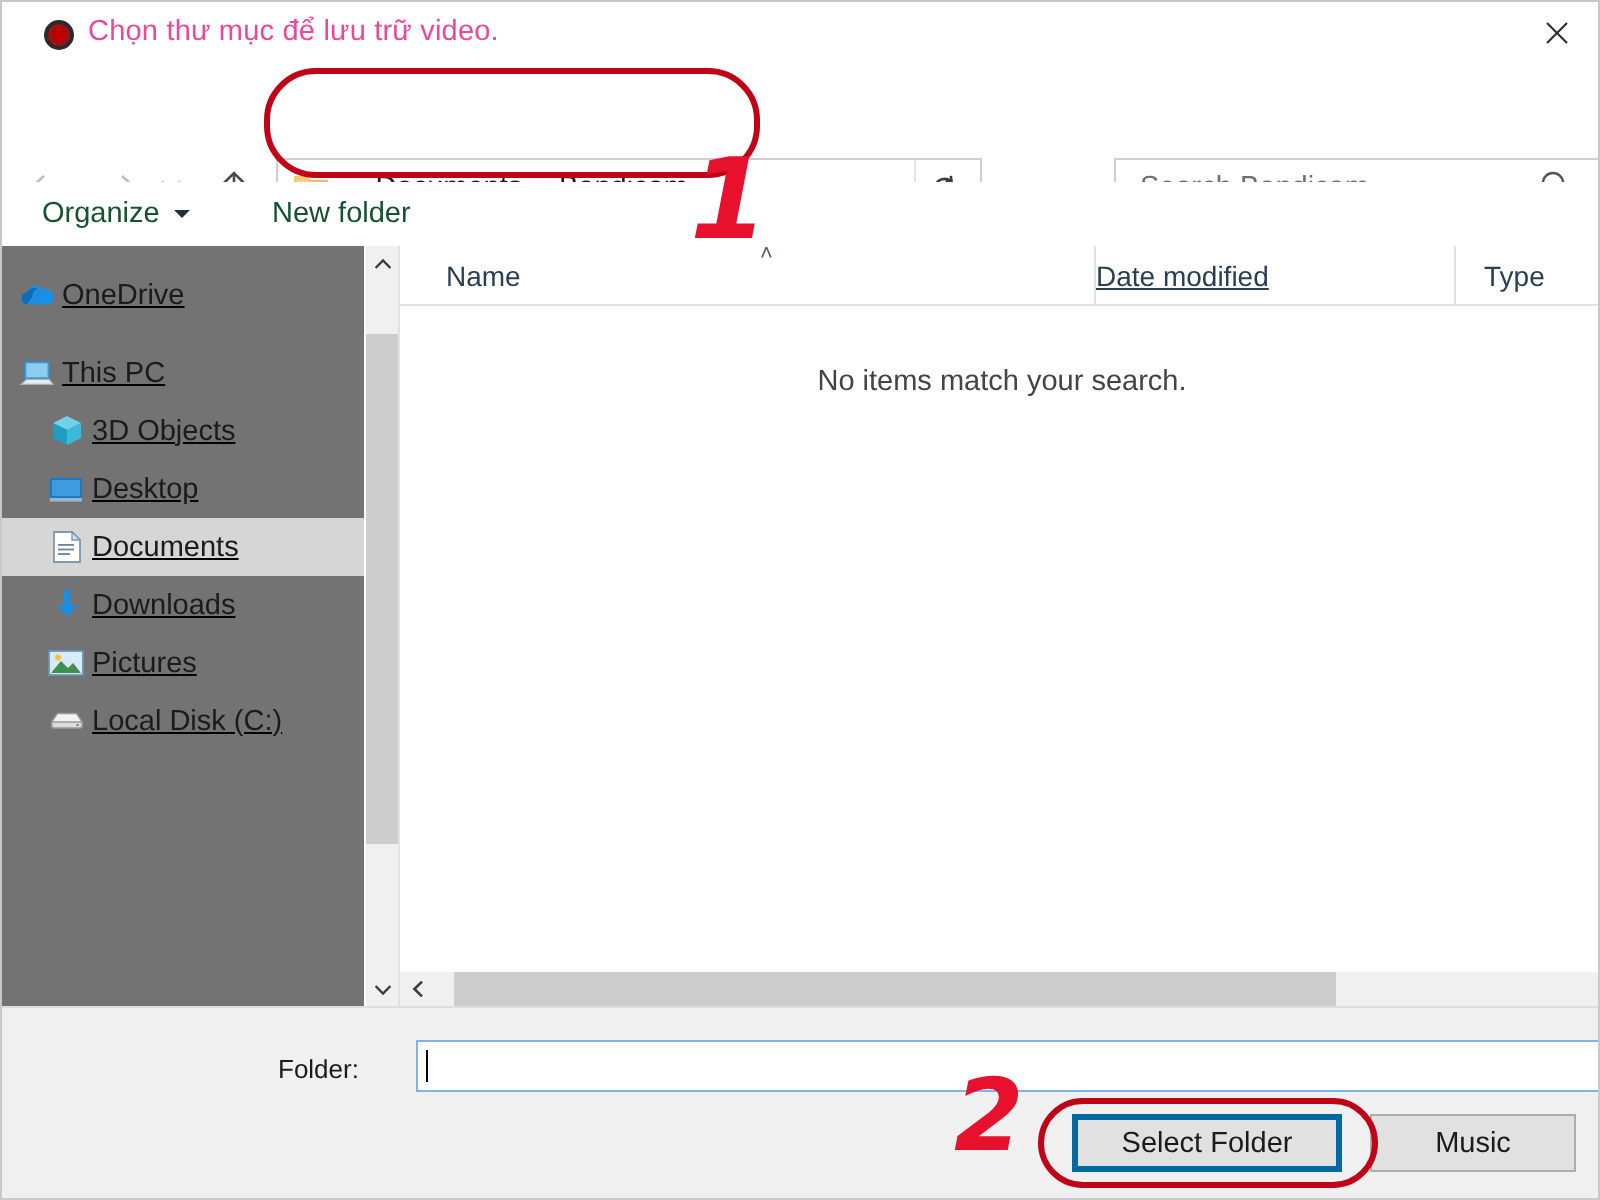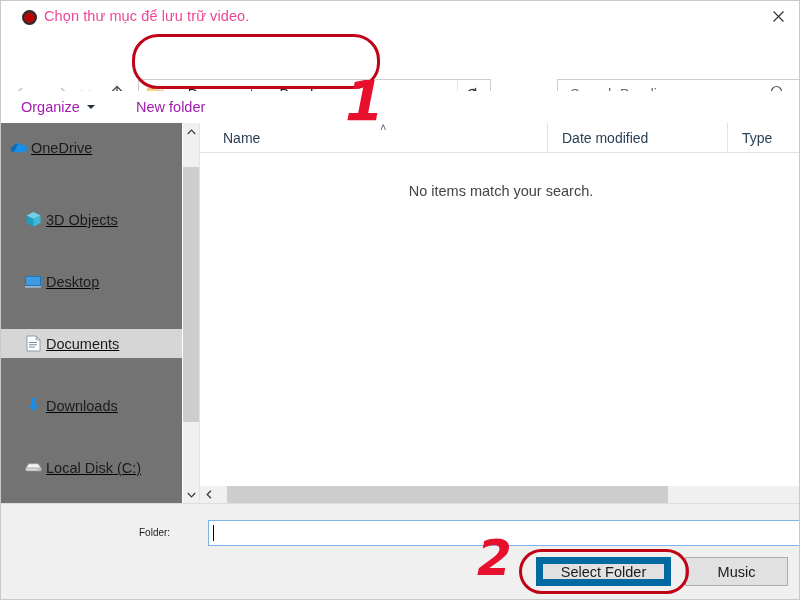--- a/index.html
+++ b/index.html
@@ -167,21 +167,21 @@
     position: absolute;
     left: 0; top: 90px;
     width: 800px; height: 32px;
     background: #ffffff;
     border-bottom: 1px solid #e8e8e8;
   }
   .cmd-item {
     position: absolute;
     top: 5px;
     font-size: 14.5px;
-    color: #a21caf;
+    color: #14532d;
     display: flex;
     align-items: center;
     height: 22px;
   }
   #cmd-organize { left: 20px; }
   #cmd-newfolder { left: 135px; }
   .caret-down {
     display: inline-block;
     margin-left: 7px;
     width: 0; height: 0;
@@ -234,21 +234,21 @@
   .side-item {
     position: relative;
     height: 29px;
     display: flex;
     align-items: center;
     padding-left: 30px;
     font-size: 14.5px;
     color: #1b1b1b;
     white-space: nowrap;
   }
-  .side-item.indent { padding-left: 45px; margin-top: 33px; }
+  .side-item.indent { padding-left: 45px; }
   .side-item.selected { background: #d6d6d6; }
   .side-icon {
     position: absolute;
     left: 8px;
     width: 18px; height: 18px;
     display: flex;
     align-items: center;
     justify-content: center;
   }
   .side-item.indent .side-icon { left: 23px; }
@@ -293,21 +293,21 @@
   .col {
     position: absolute;
     top: 0;
     height: 29px;
     display: flex;
     align-items: center;
     font-size: 14px;
     color: #2b3f54;
   }
   #col-name { left: 0; width: 347px; padding-left: 23px; }
-  #col-date { left: 347px; width: 180px; padding-left: 14px; border-left: 1px solid #e2e2e2; }
+  #col-date { left: 347px; width: 180px; border-left: 1px solid #e2e2e2; text-decoration: underline; }
   #col-type { left: 527px; width: 75px; padding-left: 14px; border-left: 1px solid #e2e2e2; }
   #sort-caret {
     position: absolute;
     left: 180px; top: 0px;
     color: #4b5f73;
     font-size: 11px;
     line-height: 9px;
   }
   #empty-msg {
     position: absolute;
@@ -341,21 +341,21 @@
   #footer {
     position: absolute;
     left: 0; top: 502px;
     width: 800px; height: 98px;
     background: #f0f0f0;
     border-top: 1px solid #dedede;
   }
   #folder-label {
     position: absolute;
     left: 138px; top: 526px;
-    font-size: 10px;
+    font-size: 13px;
     color: #1b1b1b;
   }
   #folder-input {
     position: absolute;
     left: 207px; top: 519px;
     width: 593px; height: 26px;
     background: #ffffff;
     border: 1px solid #7eb4ea;
     box-sizing: border-box;
     display: flex;
@@ -365,21 +365,21 @@
     margin-left: 4px;
     width: 1px;
     height: 16px;
     background: #000000;
   }
   #btn-select {
     position: absolute;
     left: 535px; top: 556px;
     width: 135px; height: 29px;
     background: #e1e1e1;
-    border: 7px solid #0369a1;
+    border: 3px solid #0369a1;
     box-sizing: border-box;
     display: flex;
     align-items: center;
     justify-content: center;
     font-size: 14.5px;
     color: #1b1b1b;
   }
   #btn-cancel {
     position: absolute;
     left: 684px; top: 556px;
@@ -544,20 +544,30 @@
           <svg width="19" height="13" viewBox="0 0 19 13">
             <path d="M4.5 11.5 A3.3 3.3 0 0 1 4.8 5 A4.6 4.6 0 0 1 13 3.6 A3.3 3.3 0 0 1 16.4 11.5 z" fill="#1a8fe3"></path>
             <path d="M4.5 11.5 A3.3 3.3 0 0 1 4.8 5 A4.6 4.6 0 0 1 10.5 3.1 A4.4 4.4 0 0 0 7.6 7.4 z" fill="#0d6cb6"></path>
           </svg>
         </span>
         <span>OneDrive</span>
       </div>
 
       <div class="side-gap"></div>
 
+      <div class="side-item">
+        <span class="side-icon">
+          <svg width="19" height="16" viewBox="0 0 19 16">
+            <rect x="3.5" y="1.5" width="13" height="9" rx="0.6" fill="#4fa8e0" stroke="#3a86b8" stroke-width="0.8"></rect>
+            <rect x="4.5" y="2.4" width="11" height="7.2" fill="#8ecbf0"></rect>
+            <path d="M1.5 13.5 L4.5 10.8 h12 l2 2.7 z" fill="#e6eef4" stroke="#9fb4c4" stroke-width="0.7"></path>
+          </svg>
+        </span>
+        <span>This PC</span>
+      </div>
 
       <div class="side-item indent">
         <span class="side-icon">
           <svg width="17" height="17" viewBox="0 0 17 17">
             <path d="M8.5 1 L15.5 4.5 L8.5 8 L1.5 4.5 z" fill="#6fd2e6"></path>
             <path d="M1.5 4.5 L8.5 8 L8.5 15.5 L1.5 12 z" fill="#1e9ec4"></path>
             <path d="M15.5 4.5 L8.5 8 L8.5 15.5 L15.5 12 z" fill="#3bb9d8"></path>
           </svg>
         </span>
         <span>3D Objects</span>
@@ -591,20 +601,30 @@
         <span class="side-icon">
           <svg width="15" height="17" viewBox="0 0 15 17">
             <path d="M7.5 1 L7.5 10" stroke="#1b8fe3" stroke-width="3.4"></path>
             <path d="M2.4 8.6 L7.5 14.4 L12.6 8.6 z" fill="#1b8fe3"></path>
           </svg>
         </span>
         <span>Downloads</span>
       </div>
 
 
+      <div class="side-item indent">
+        <span class="side-icon">
+          <svg width="18" height="15" viewBox="0 0 18 15">
+            <rect x="0.5" y="1.5" width="17" height="12" fill="#d8eaf7" stroke="#6a94b5" stroke-width="0.9"></rect>
+            <path d="M1.5 12.5 L6.5 6.5 L10 10 L12.5 7.5 L16.5 12.5 z" fill="#3f8f4f"></path>
+            <circle cx="5" cy="4.8" r="1.5" fill="#f5c13b"></circle>
+          </svg>
+        </span>
+        <span>Pictures</span>
+      </div>
 
 
       <div class="side-item indent">
         <span class="side-icon">
           <svg width="19" height="13" viewBox="0 0 19 13">
             <path d="M2 7 L5 2.5 h10 L18 7 v2.5 H2 z" fill="#f2f2f2" stroke="#9a9a9a" stroke-width="0.8"></path>
             <path d="M2 7 h16 v2.2 a1 1 0 0 1 -1 1 H3 a1 1 0 0 1 -1 -1 z" fill="#dcdcdc" stroke="#9a9a9a" stroke-width="0.8"></path>
             <circle cx="15.6" cy="8.6" r="0.7" fill="#8a8a8a"></circle>
           </svg>
         </span>

